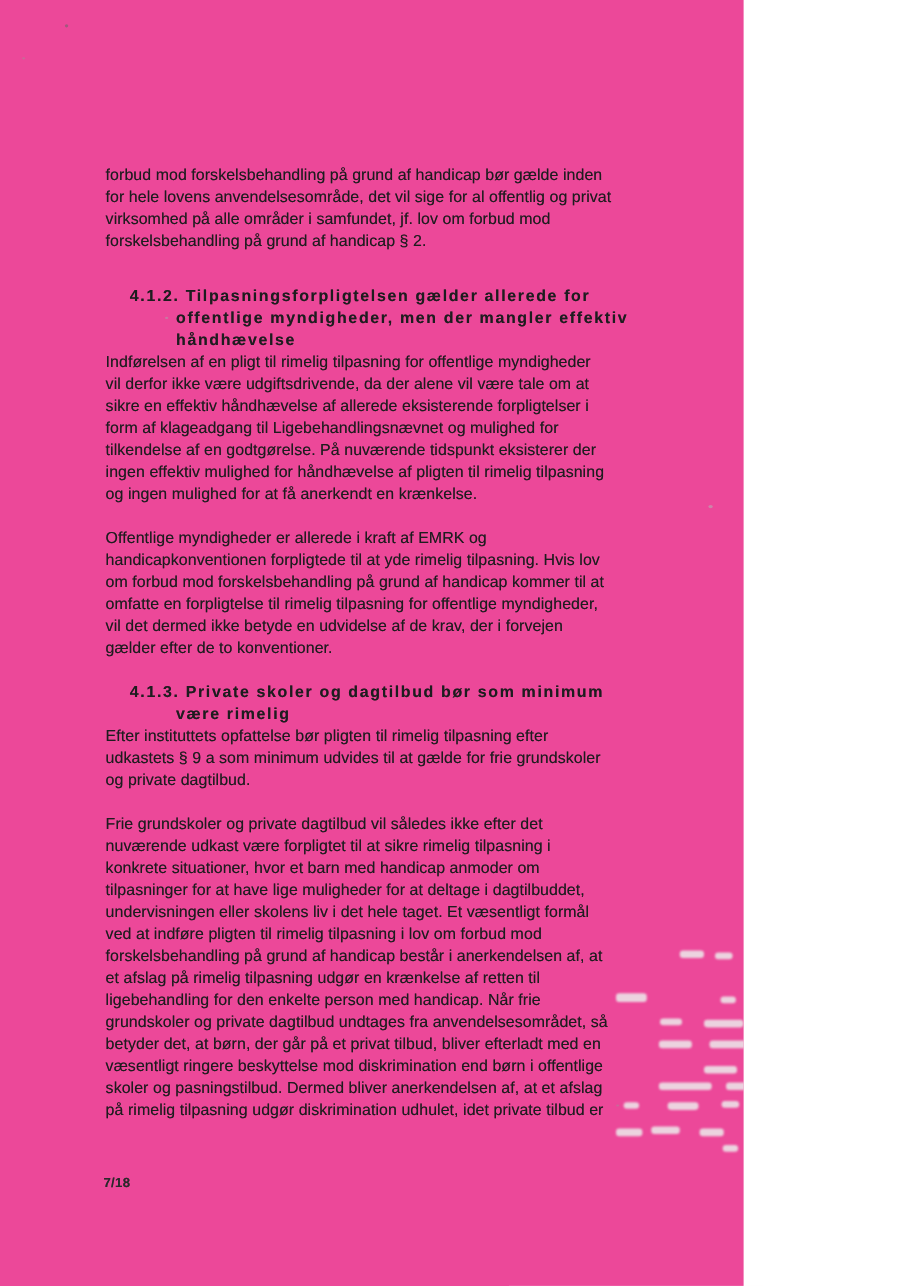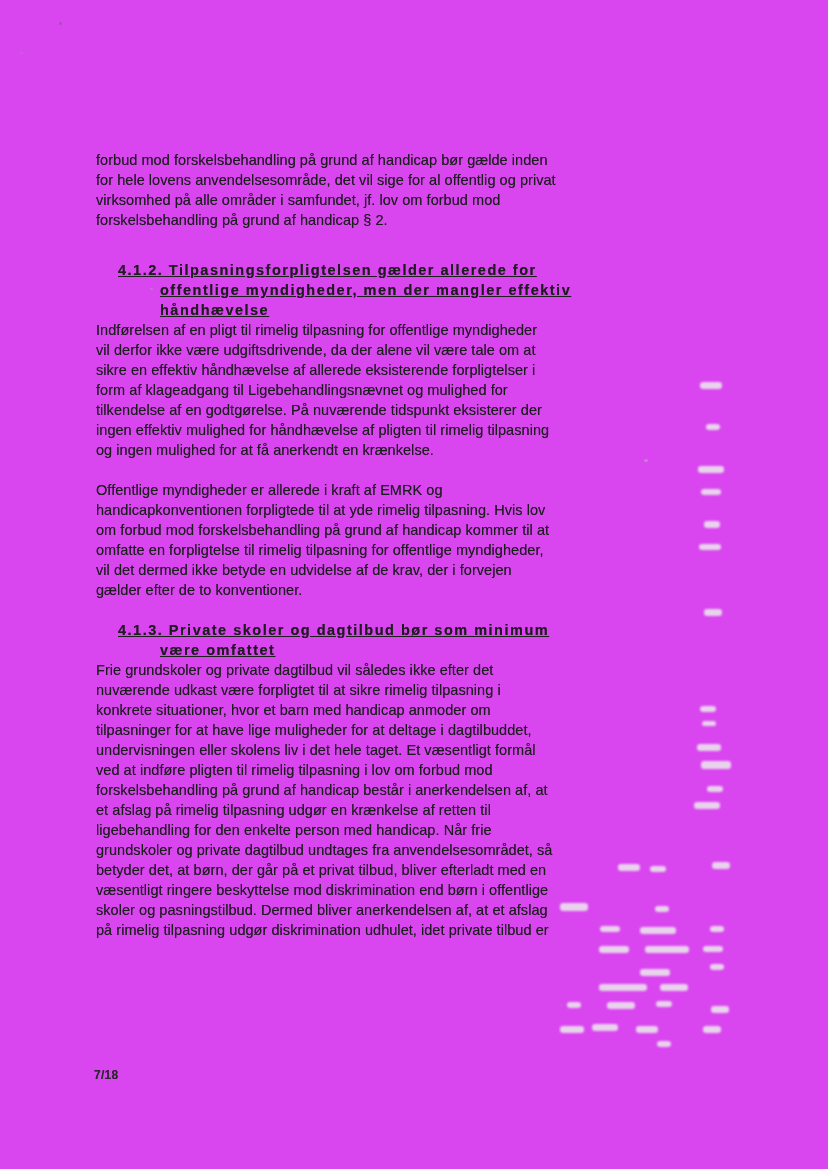--- a/index.html
+++ b/index.html
@@ -2,23 +2,23 @@
 <html><head>
 <meta charset="utf-8">
 <style>
   html, body {
     margin: 0;
     padding: 0;
     background: #ffffff;
   }
   .page {
     position: relative;
-    width: 828px;
+    width: 676px;
     height: 1169px;
-    background: #d946ef;
+    background: #ec4899;
     font-family: "Liberation Sans", "DejaVu Sans", sans-serif;
     color: #1d1d1f;
     overflow: hidden;
   }
   .content {
     position: absolute;
     left: 96px;
     top: 150px;
     width: 560px;
   }
@@ -33,21 +33,20 @@
   .heading {
     font-size: 14.5px;
     line-height: 20px;
     font-weight: 600;
     letter-spacing: 1.5px;
     white-space: pre;
     margin: 20px 0 0 0;
     padding-left: 64px;
     text-indent: -42px;
     text-shadow: 0 0 0.4px rgba(20,20,20,0.55);
-    text-decoration: underline;
   }
   .heading.first {
     margin-top: 30px;
   }
   .page-number {
     position: absolute;
     left: 94px;
     top: 1068px;
     font-size: 12px;
     font-weight: 700;
@@ -93,22 +92,25 @@
 og ingen mulighed for at få anerkendt en krænkelse.</p>
 
     <p class="body-para">Offentlige myndigheder er allerede i kraft af EMRK og
 handicapkonventionen forpligtede til at yde rimelig tilpasning. Hvis lov
 om forbud mod forskelsbehandling på grund af handicap kommer til at
 omfatte en forpligtelse til rimelig tilpasning for offentlige myndigheder,
 vil det dermed ikke betyde en udvidelse af de krav, der i forvejen
 gælder efter de to konventioner.</p>
 
     <h2 class="heading">4.1.3. Private skoler og dagtilbud bør som minimum
-være omfattet</h2>
+være rimelig</h2>
 
+    <p class="body-para">Efter instituttets opfattelse bør pligten til rimelig tilpasning efter
+udkastets § 9 a som minimum udvides til at gælde for frie grundskoler
+og private dagtilbud.</p>
 
     <p class="body-para">Frie grundskoler og private dagtilbud vil således ikke efter det
 nuværende udkast være forpligtet til at sikre rimelig tilpasning i
 konkrete situationer, hvor et barn med handicap anmoder om
 tilpasninger for at have lige muligheder for at deltage i dagtilbuddet,
 undervisningen eller skolens liv i det hele taget. Et væsentligt formål
 ved at indføre pligten til rimelig tilpasning i lov om forbud mod
 forskelsbehandling på grund af handicap består i anerkendelsen af, at
 et afslag på rimelig tilpasning udgør en krænkelse af retten til
 ligebehandling for den enkelte person med handicap. Når frie

